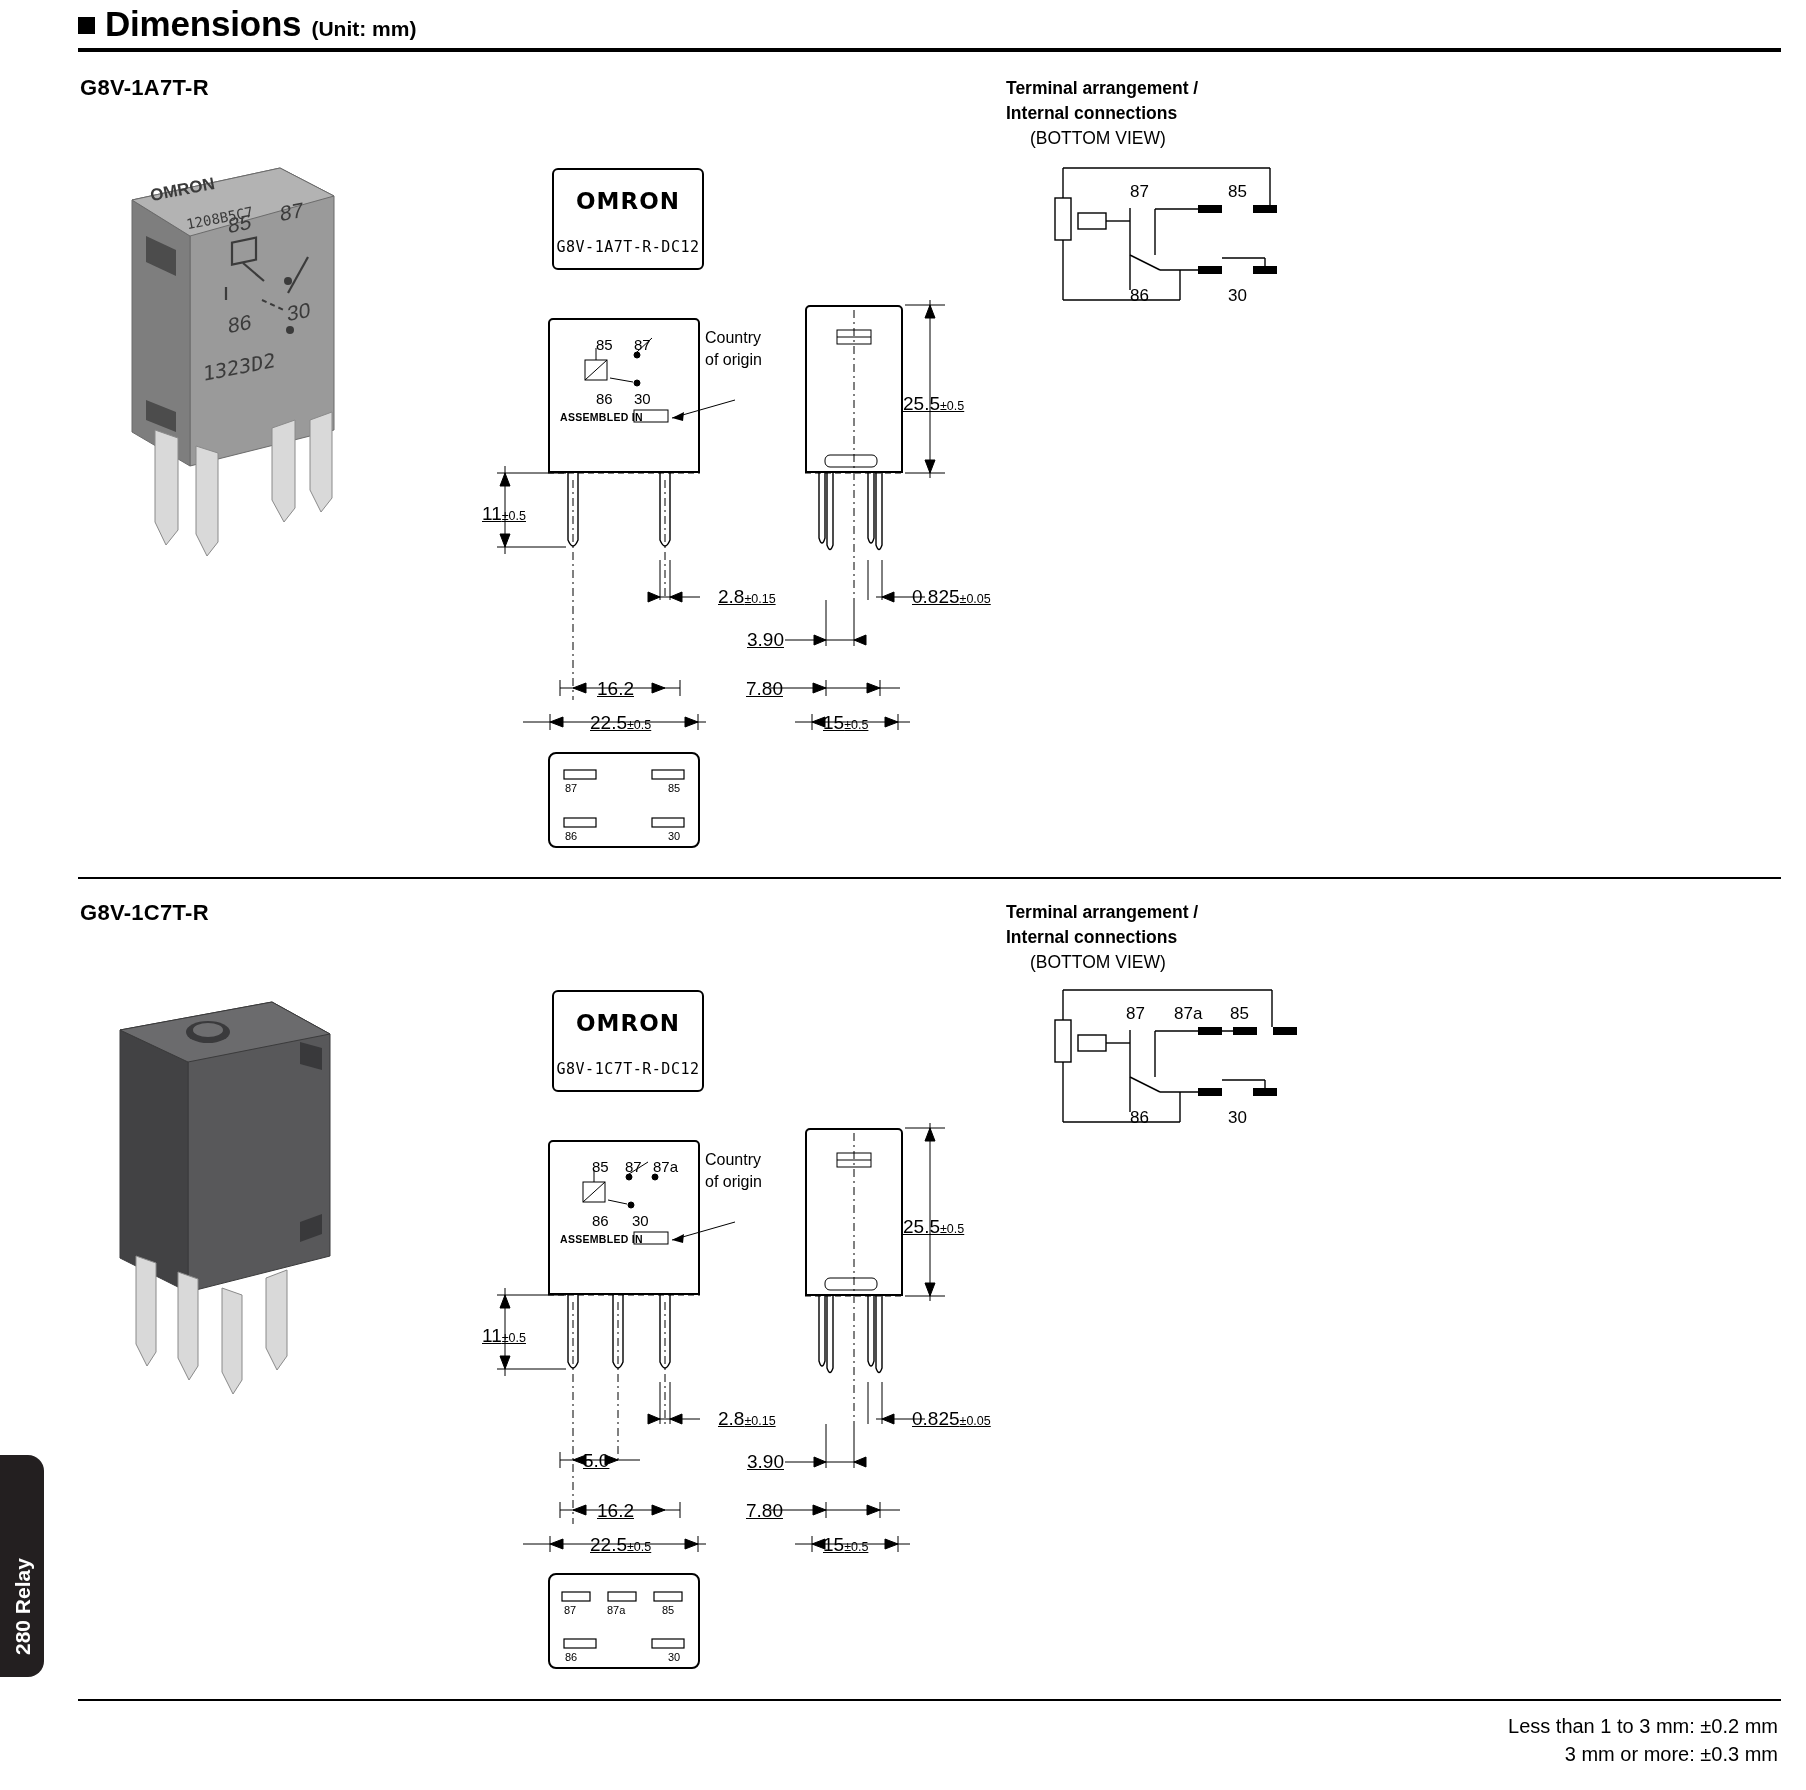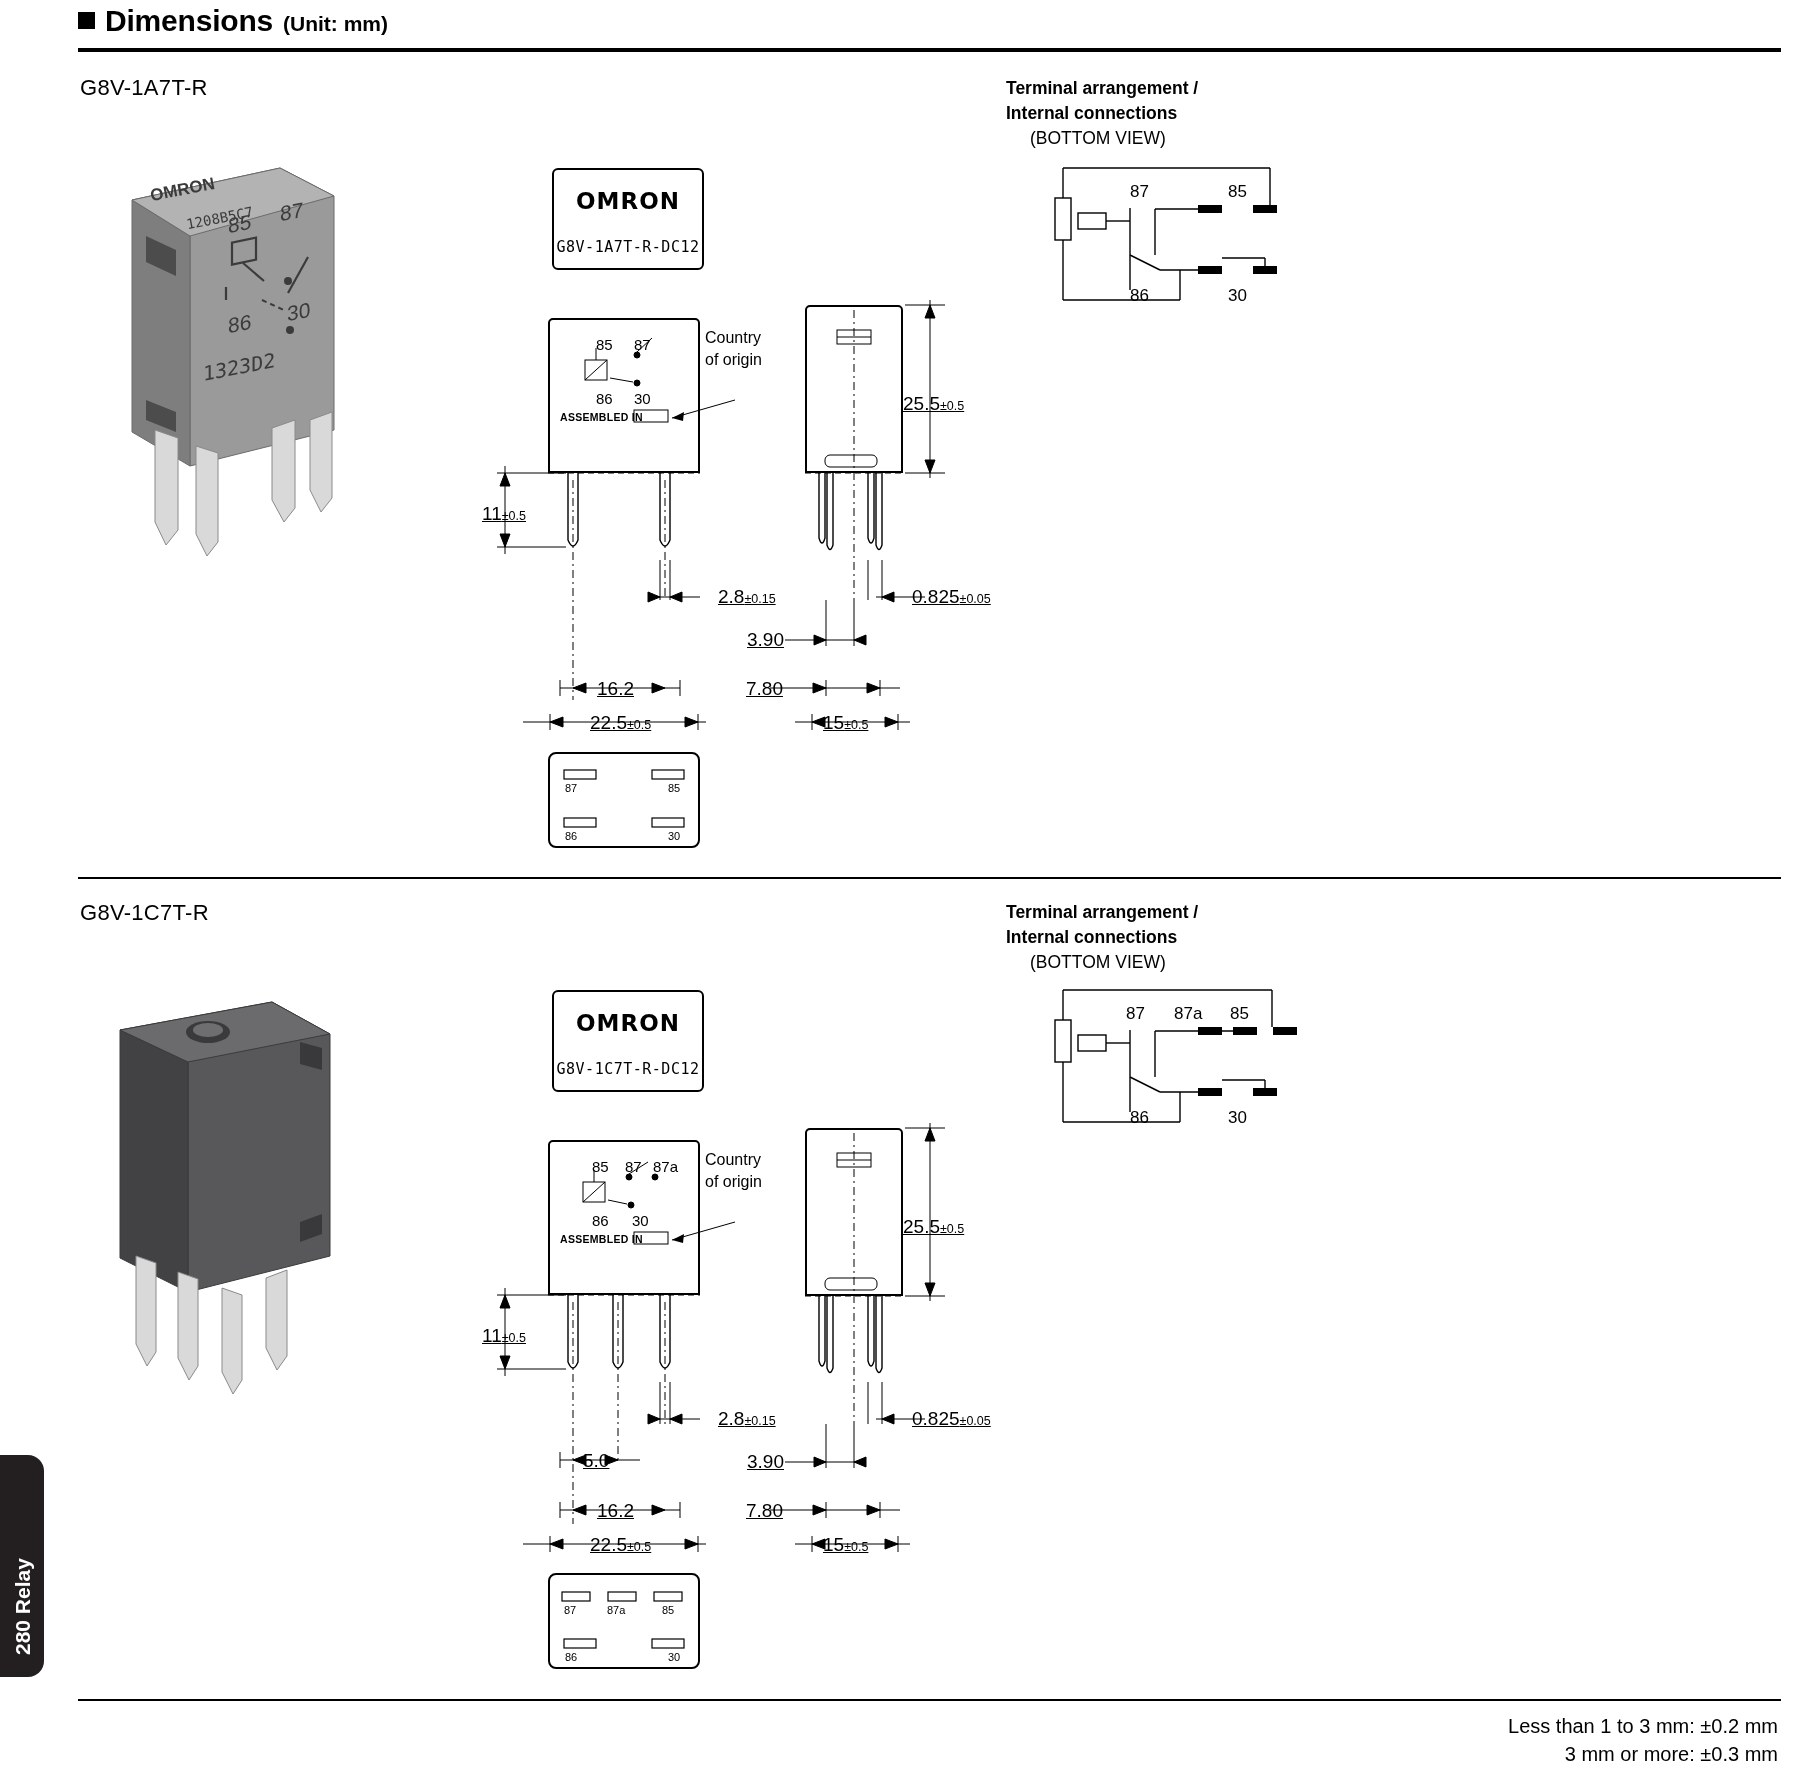--- a/index.html
+++ b/index.html
@@ -30,21 +30,21 @@
     gap: 10px;
   }
   .hdr .sq {
     width: 17px; height: 17px;
     background: #000;
     display: inline-block;
     position: relative;
     top: -2px;
   }
   .hdr .t1 {
-    font-size: 30px;
+    font-size: 35px;
     font-weight: bold;
     letter-spacing: -0.2px;
   }
   .hdr .t2 {
     font-size: 21px;
     font-weight: bold;
   }
   .rule {
     position: absolute;
     background: #000;
@@ -55,21 +55,21 @@
   .rule-mid {
     left: 78px; top: 877px; width: 1703px; height: 2px;
   }
   .rule-bot {
     left: 78px; top: 1699px; width: 1703px; height: 2px;
   }
 
   .model {
     position: absolute;
     font-size: 22px;
-    font-weight: normal;
+    font-weight: bold;
     letter-spacing: 0.3px;
   }
   .model-a { left: 80px; top: 75px; }
   .model-c { left: 80px; top: 900px; }
 
   .ta-block {
     position: absolute;
     font-size: 17.5px;
     line-height: 1.42;
     text-align: left;

